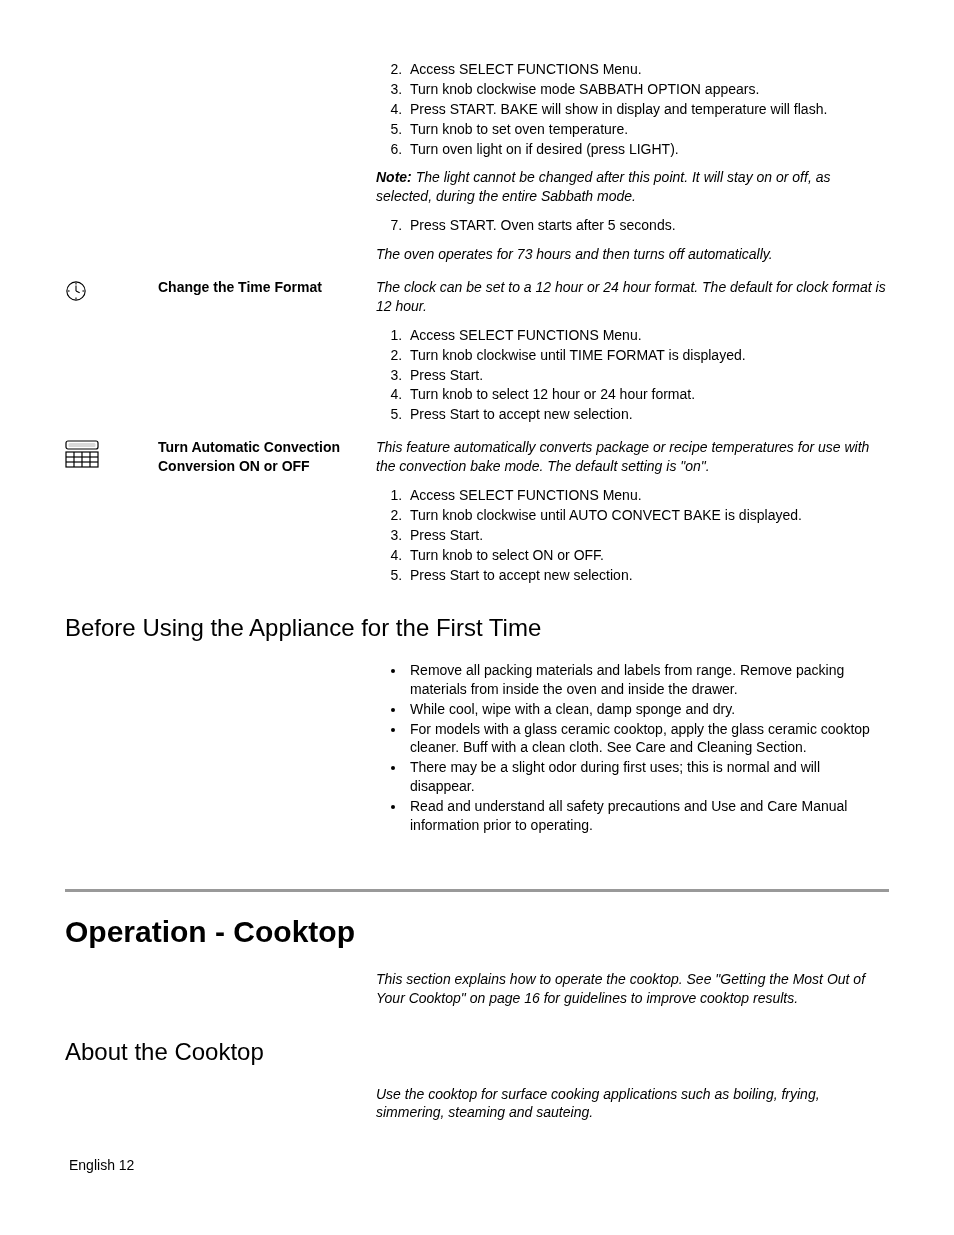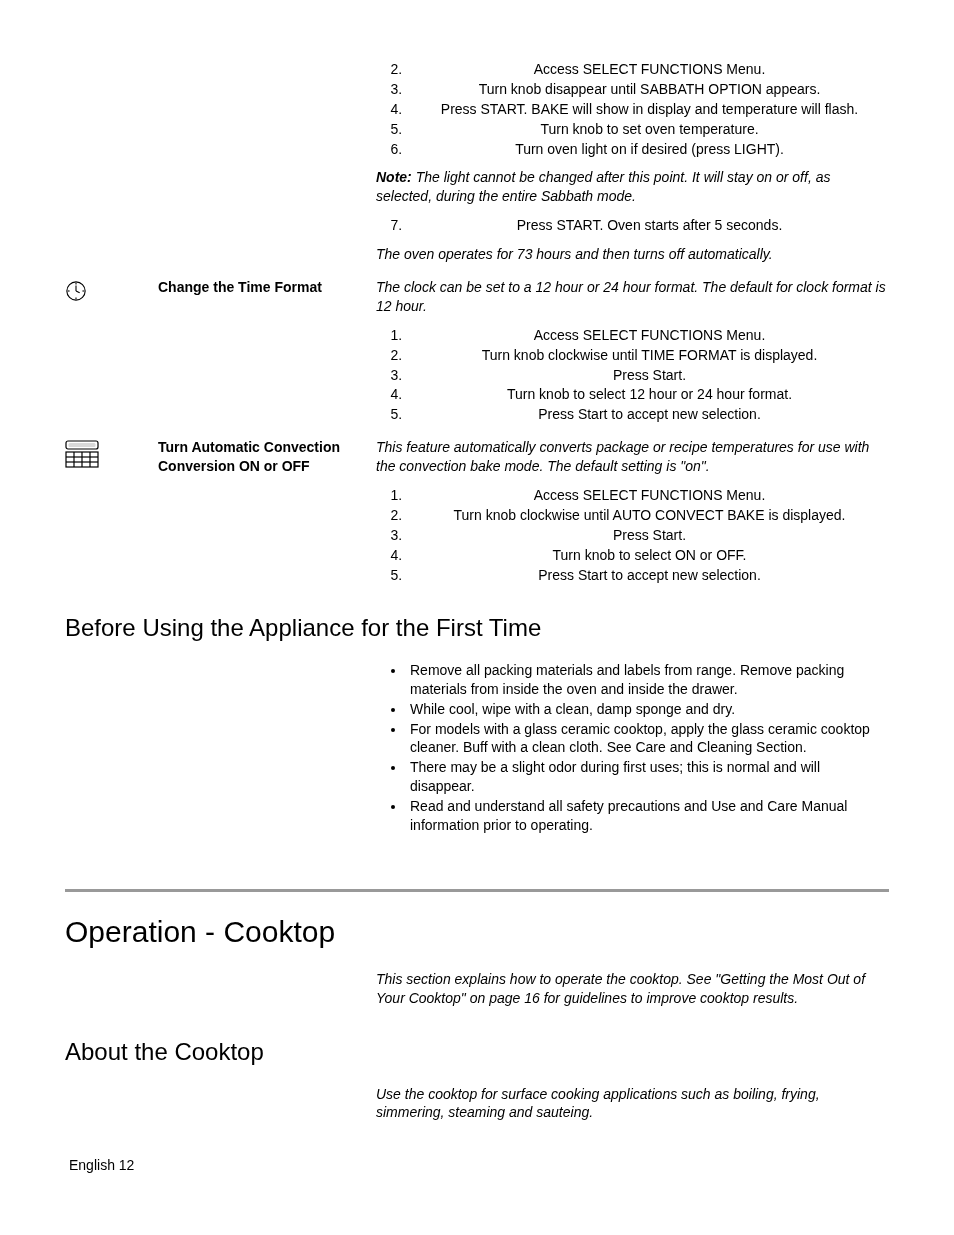--- a/index.html
+++ b/index.html
@@ -29,42 +29,41 @@
     font-weight: bold;
     padding-right: 8px;
     margin-left: 35px;
   }
   .content-col {
     flex: 1;
   }
   ol {
     margin: 0 0 10px 0;
     padding-left: 30px;
-    text-align: center;
   }
   ol li {
     padding-left: 4px;
     margin-bottom: 1px;
   }
   ul {
     margin: 0 12px 10px 0;
     padding-left: 30px;
     list-style-type: disc;
   }
   ul li {
     padding-left: 4px;
     margin-bottom: 1px;
   }
   p {
     margin: 0 0 10px 0;
     font-style: italic;
   }
   h1 {
     font-size: 30px;
-    font-weight: normal;
+    font-weight: bold;
     margin: 20px 0 18px 0;
   }
   h2 {
     font-size: 24px;
     font-weight: normal;
     margin: 18px 0 16px 0;
   }
   .section-gap {
     height: 30px;
   }
@@ -87,21 +86,21 @@
 <body>
 
 <div class="page-wrap">
 
 <div class="row">
   <div class="icon-col"></div>
   <div class="label-col"></div>
   <div class="content-col">
     <ol start="2">
       <li>Access SELECT FUNCTIONS Menu.</li>
-      <li>Turn knob disappear until SABBATH OPTION appears.</li>
+      <li>Turn knob clockwise mode SABBATH OPTION appears.</li>
       <li>Press START. BAKE will show in display and temperature will flash.</li>
       <li>Turn knob to set oven temperature.</li>
       <li>Turn oven light on if desired (press LIGHT).</li>
     </ol>
     <p>
       <strong>Note:</strong><span> The light cannot be changed after this point. It will stay on or off, as selected, during the entire Sabbath mode.</span>
     </p>
     <ol start="7">
       <li>Press START. Oven starts after 5 seconds.</li>
     </ol>

